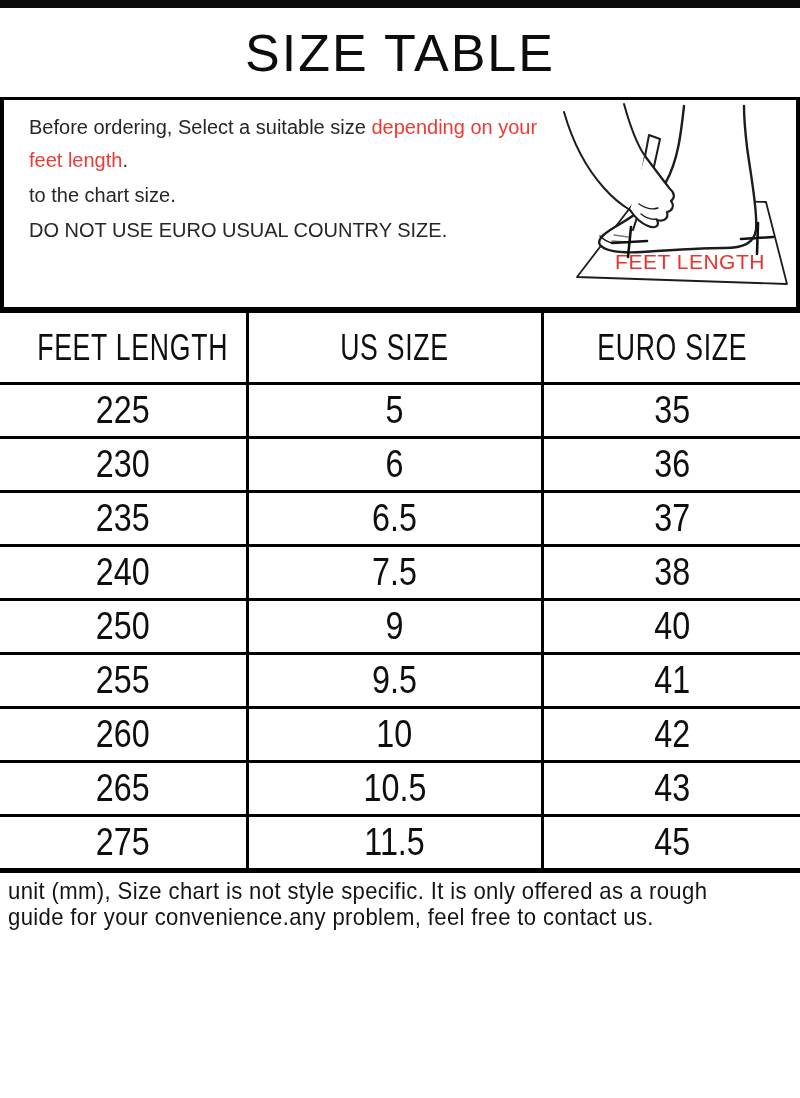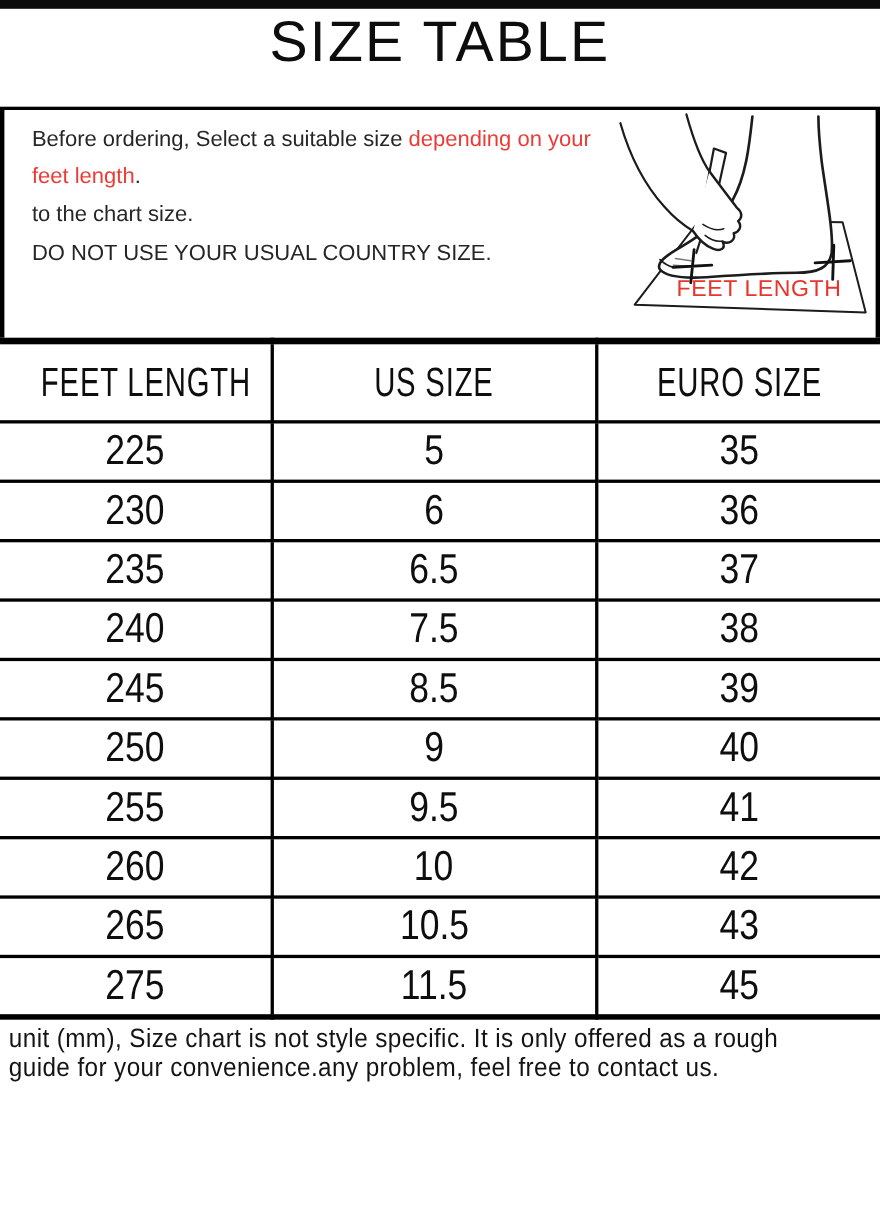--- a/index.html
+++ b/index.html
@@ -1,19 +1,19 @@
 <!DOCTYPE html>
 <html><head>
 <meta charset="utf-8">
 <style>
   html,body{margin:0;padding:0}
   body{width:800px;height:1098px;background:#fff;overflow:hidden;
        font-family:"Liberation Sans","DejaVu Sans",sans-serif;color:#111}
   .topbar{height:8px;background:#0b0b0b}
-  .header{height:92px;display:flex;align-items:flex-start;justify-content:center;
+  .header{height:92px;display:flex;align-items:center;justify-content:center;
           border-bottom:3px solid #000;box-sizing:border-box}
   .title{margin:0;font-size:52px;font-weight:400;letter-spacing:2px;color:#0d0d0d}
   .infobox{position:relative;height:207px;border-left:4px solid #000;border-right:4px solid #000;
            box-sizing:border-box;padding:11px 4px 0 25px}
   .para{margin:0 0 2px 0}
   .iline{font-size:20px;line-height:33px;color:#262626;white-space:pre}
   .red{color:#ee3a34}
   .illu{position:absolute;top:2px;right:2px}
   table{width:800px;border-collapse:collapse;table-layout:fixed;
         border-top:6px solid #000;border-bottom:5px solid #000}
@@ -40,21 +40,21 @@
 
 <div class="infobox">
   <div class="para">
     <div class="iline"><span>Before ordering, Select a suitable size </span><span class="red">depending on your</span></div>
     <div class="iline"><span class="red">feet length</span><span>.</span></div>
   </div>
   <div class="para">
     <div class="iline">to the chart size.</div>
   </div>
   <div class="para">
-    <div class="iline">DO NOT USE YOUR USUAL COUNTRY SIZE.</div>
+    <div class="iline">DO NOT USE EURO USUAL COUNTRY SIZE.</div>
   </div>
 
   <svg class="illu" width="250" height="200" viewBox="0 0 250 200">
     <g stroke="#1c1c1c" fill="none" stroke-width="2" stroke-linecap="round" stroke-linejoin="round">
       <polygon points="33,175 92,98 222,100 243,182" fill="#fff" stroke-width="1.8"></polygon>
       <path fill="#fff" stroke-width="2.4" d="M 140,4 C 137,32 134,58 122,80 C 112,98 96,110 76,122 C 62,130 52,137 56,143
                C 62,150 80,151 98,150 C 128,148 158,146 180,146 C 200,146 210,141 212,128
                C 214,110 207,75 203,45 C 201,28 200,14 200,4"></path>
       <path stroke-width="1.6" d="M 56,134 Q 61,139 68,141"></path>
       <path stroke="#777" stroke-width="1.3" d="M 70,133 L 84,135 M 68,139 L 82,140"></path>
@@ -100,25 +100,20 @@
       <td class="divR"><span class="cx num">235</span></td>
       <td class="divR"><span class="cx num">6.5</span></td>
       <td><span class="cx num">37</span></td>
     </tr>
     <tr>
       <td class="divR"><span class="cx num">240</span></td>
       <td class="divR"><span class="cx num">7.5</span></td>
       <td><span class="cx num">38</span></td>
     </tr>
     <tr>
-      <td class="divR"><span class="cx num">245</span></td>
-      <td class="divR"><span class="cx num">8.5</span></td>
-      <td><span class="cx num">39</span></td>
-    </tr>
-    <tr>
       <td class="divR"><span class="cx num">250</span></td>
       <td class="divR"><span class="cx num">9</span></td>
       <td><span class="cx num">40</span></td>
     </tr>
     <tr>
       <td class="divR"><span class="cx num">255</span></td>
       <td class="divR"><span class="cx num">9.5</span></td>
       <td><span class="cx num">41</span></td>
     </tr>
     <tr>

